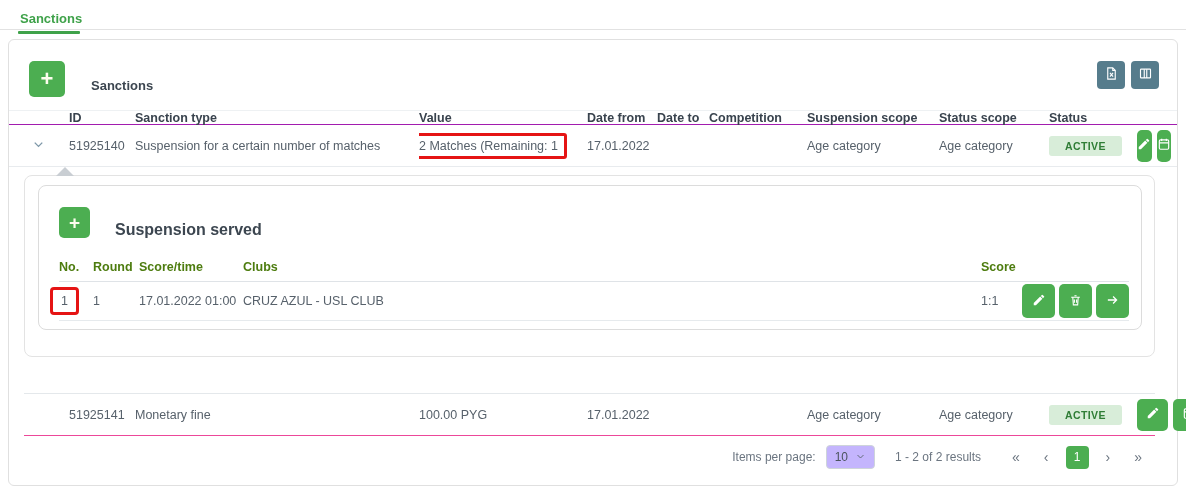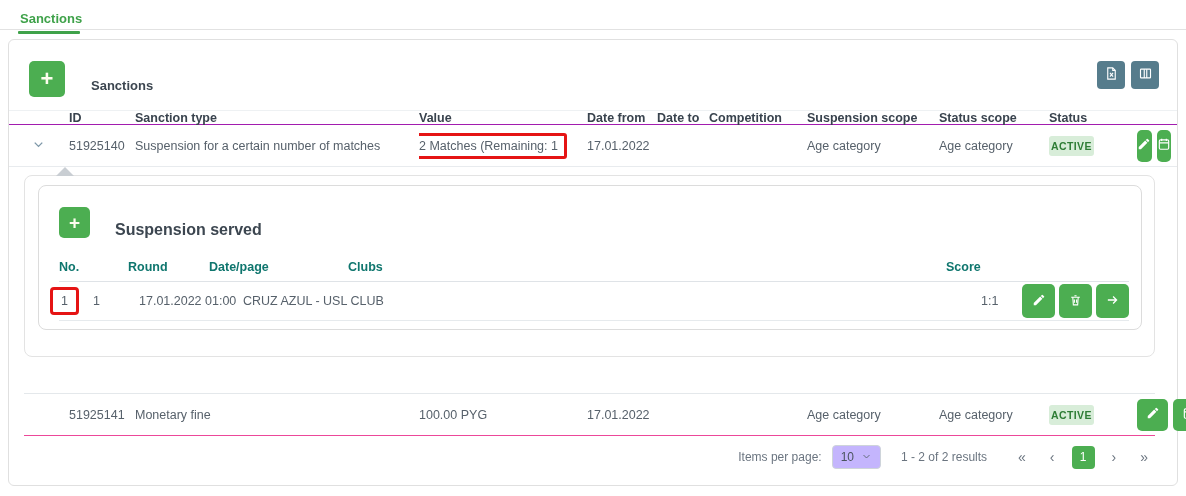--- a/index.html
+++ b/index.html
@@ -28,55 +28,55 @@
     align-items:center; font-size:12.5px; color:#57616b; }
   .mhead { height:15px; border-top:1px solid #eef1f3; border-bottom:1px solid #a21caf; font-weight:bold; color:#39434e; font-size:12.5px; }
   .mrow .cell { padding-right:6px; overflow:hidden; white-space:nowrap; }
   .r1 { height:42px; border-bottom:1px solid #e8ebee; }
   .expander { padding-left:22px; display:flex; align-items:center; cursor:pointer; }
   .actions { display:flex; gap:5px; justify-content:flex-end; padding-right:18px; }
   .btn-act { width:31px; height:32px; border-radius:5px; border:none; background:#4cae51;
     display:flex; align-items:center; justify-content:center; cursor:pointer; }
   .btn-danger { background:#d2403c; }
   .badge { display:inline-block; background:#d8edd9; color:#2f7d36; font-size:10.5px; font-weight:bold;
-    letter-spacing:.4px; padding:4px 2px; border-radius:3px; }
+    letter-spacing:.4px; padding:4px 16px; border-radius:3px; }
 
   .red-box { display:inline-block; border:3px solid #e51414; border-radius:3px; padding:3px 6px; margin-left:-9px; }
 
   
   .gap8 { height:8px; }
   .outer-panel { position:relative; margin:0 22px 0 15px; height:182px; border:1px solid #e3e3e3;
     border-radius:8px; padding:9px 12px 0 13px; }
   .caret { position:absolute; top:-9px; left:31px; width:0; height:0;
     border-left:9px solid transparent; border-right:9px solid transparent; border-bottom:9px solid #c9ced3; }
   .inner-panel { height:145px; border:1px solid #dcdcdc; border-radius:8px; padding:0 12px 0 20px; background:#fff; }
   .sub-header { height:66px; padding-top:21px; display:flex; align-items:flex-start; }
   .btn-add-sm { width:31px; height:31px; border-radius:5px; background:#4cae51; border:none; color:#fdfdee;
     font-size:19px; font-weight:bold; display:flex; align-items:center; justify-content:center; cursor:pointer; }
   .sub-title { font-size:16px; font-weight:bold; color:#3c4650; margin-left:25px; align-self:center; }
 
   .srow { display:grid; grid-template-columns:34px 46px 104px 1fr 76px 124px; align-items:center;
     font-size:12.5px; color:#57616b; }
-  .shead { height:30px; border-bottom:1px solid #dfe3e7; font-weight:bold; color:#0f766e;gap:35px; }
+  .shead { height:30px; border-bottom:1px solid #dfe3e7; font-weight:bold; color:#4d7c0f; }
   .sr1 { height:39px; border-bottom:1px solid #e6eaed; }
   .score-cell { padding-left:52px; }
   .sactions { display:flex; gap:4px; justify-content:flex-end; }
   .btn-act-sm { width:33px; height:34px; border-radius:5px; border:none; background:#4cae51;
     display:flex; align-items:center; justify-content:center; cursor:pointer; }
   .no-box { display:inline-block; border:3px solid #e51414; border-radius:4px; padding:4px 8px; margin-left:-9px; color:#57616b; }
 
   
   .gap20 { height:20px; }
   .row2-wrap { margin:16px 22px 0 15px; border-top:1px solid #e4e8eb; border-bottom:1px solid #ec4899; }
   .mrow2 { display:grid; grid-template-columns:45px 66px 284px 168px 70px 52px 98px 132px 110px 88px 1fr;
     align-items:center; font-size:12.5px; color:#57616b; height:41px; }
   .mrow2 .actions { padding-right:0; }
 
   
-  .pager { height:42px; margin-right:22px; display:flex; align-items:center; justify-content:flex-end;
+  .pager { height:42px; margin-right:28px; display:flex; align-items:center; justify-content:flex-end;
     font-size:12px; color:#6b7580; gap:10px; }
   .ipp-select { display:flex; align-items:center; gap:7px; border:1px solid #ced4da; border-radius:4px;
     padding:4px 8px; color:#4a545e; cursor:pointer; background:#c4b5fd; }
   .results { margin:0 14px 0 10px; }
   .pg-btn { background:none; border:none; color:#6b7580; font-size:14px; cursor:pointer; padding:2px 7px; }
   .pg-current { width:23px; height:23px; border:none; border-radius:4px; background:#4cae51; color:#fff;
     font-size:12px; display:flex; align-items:center; justify-content:center; cursor:pointer; }
 </style>
 </head>
 <body>
@@ -179,21 +179,21 @@
       <div class="sub-header">
         <button class="btn-add-sm">
           <span>+</span>
         </button>
         <div class="sub-title">Suspension served</div>
       </div>
 
       <div class="srow shead">
         <div>No.</div>
         <div>Round</div>
-        <div>Date/page</div>
+        <div>Score/time</div>
         <div>Clubs</div>
         <div class="score-cell">Score</div>
         <div></div>
       </div>
 
       <div class="srow sr1">
         <div>
           <span class="no-box">
             <span>1</span>
           </span>

